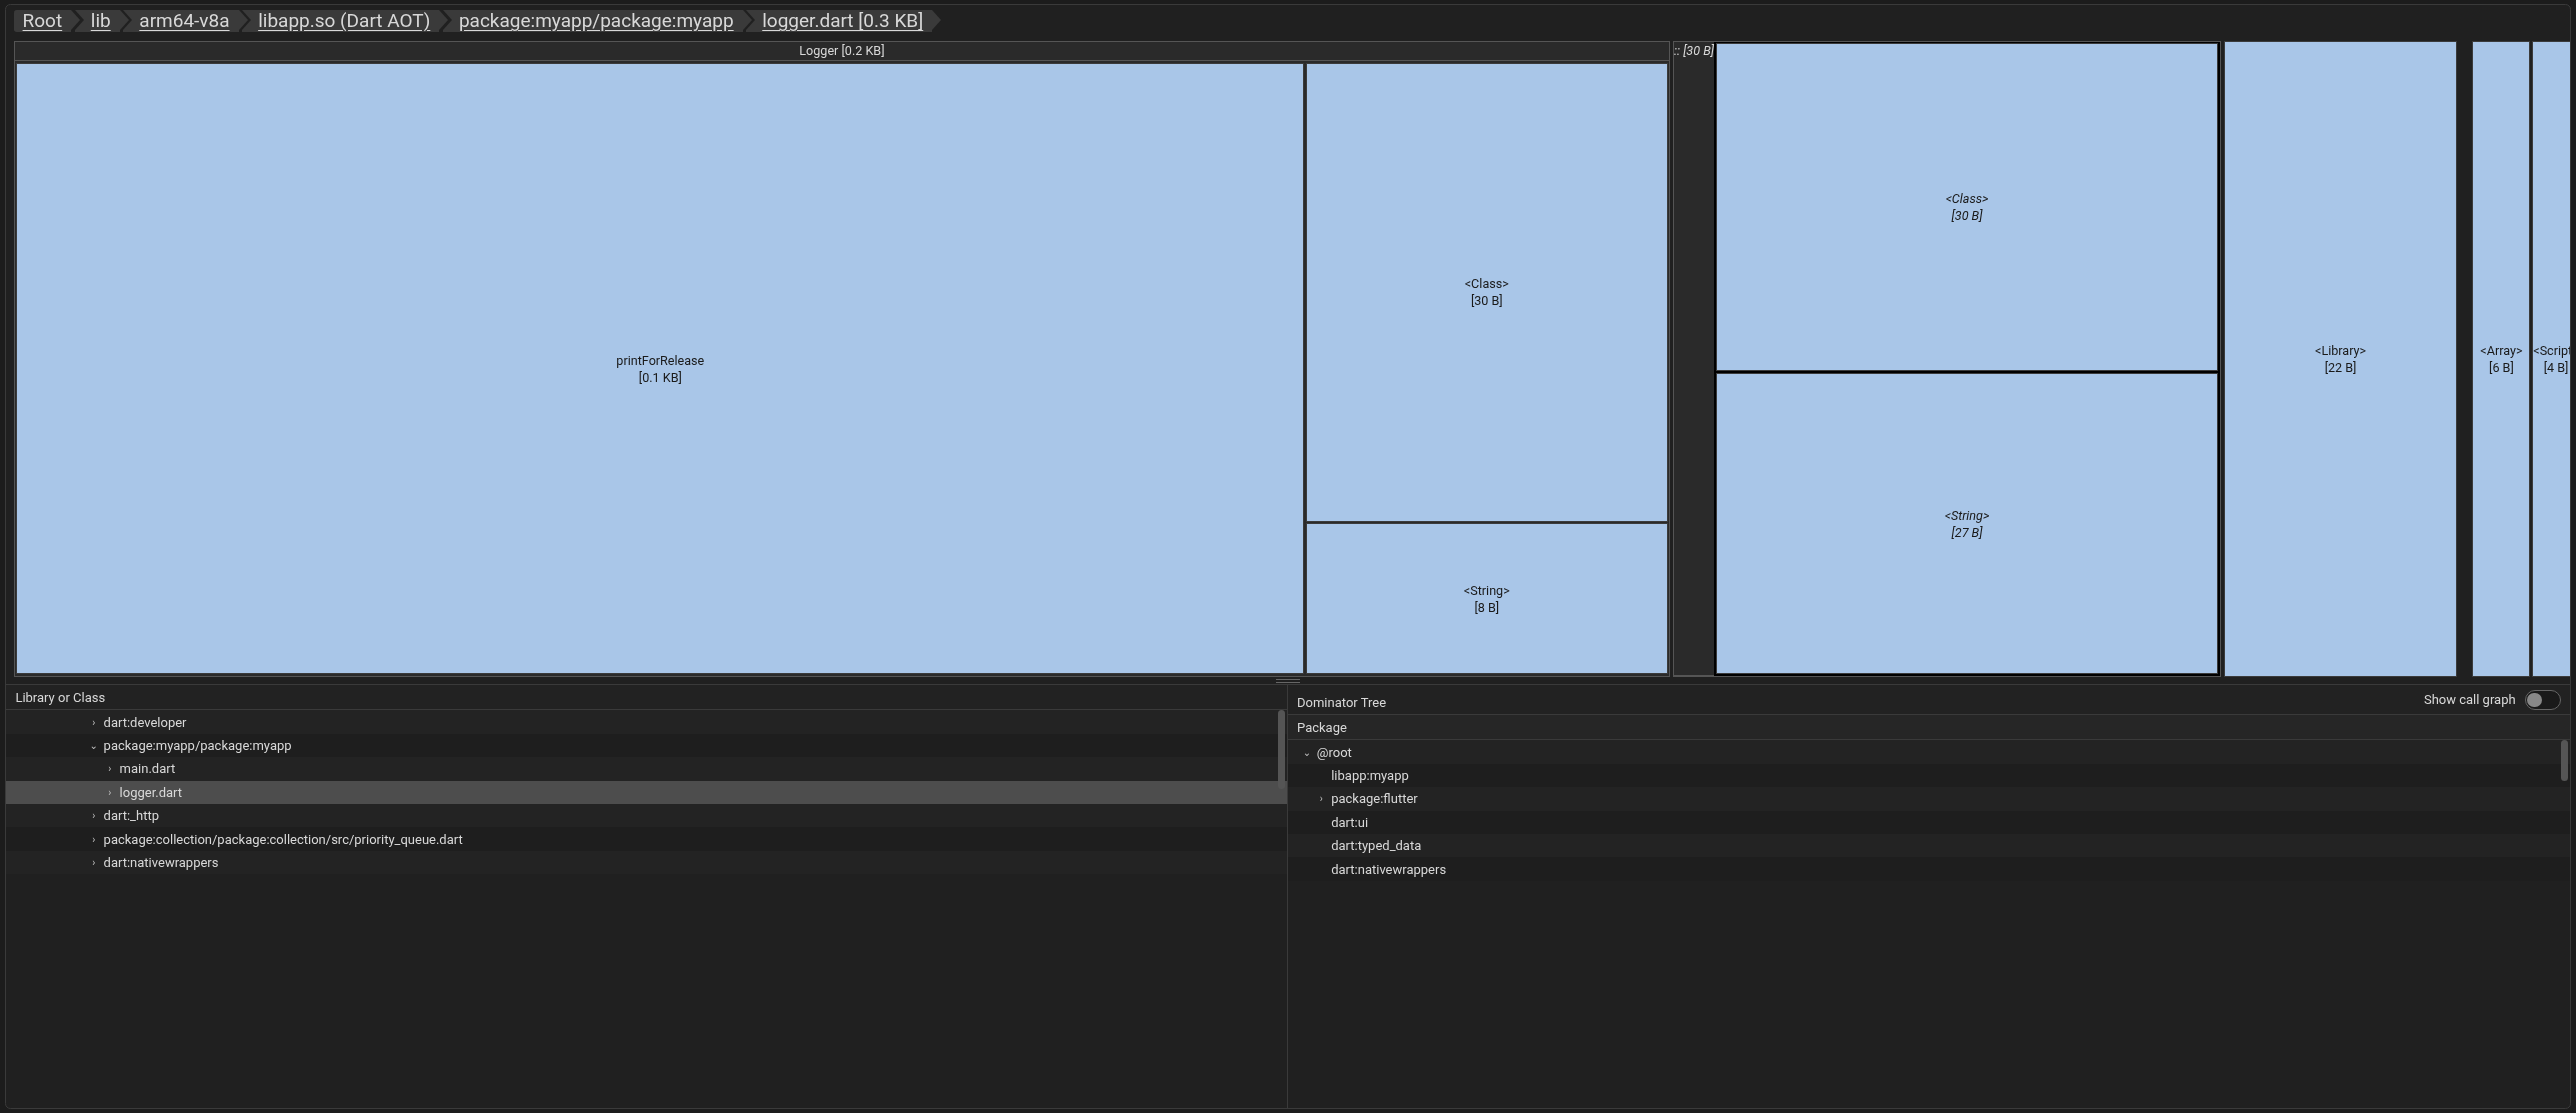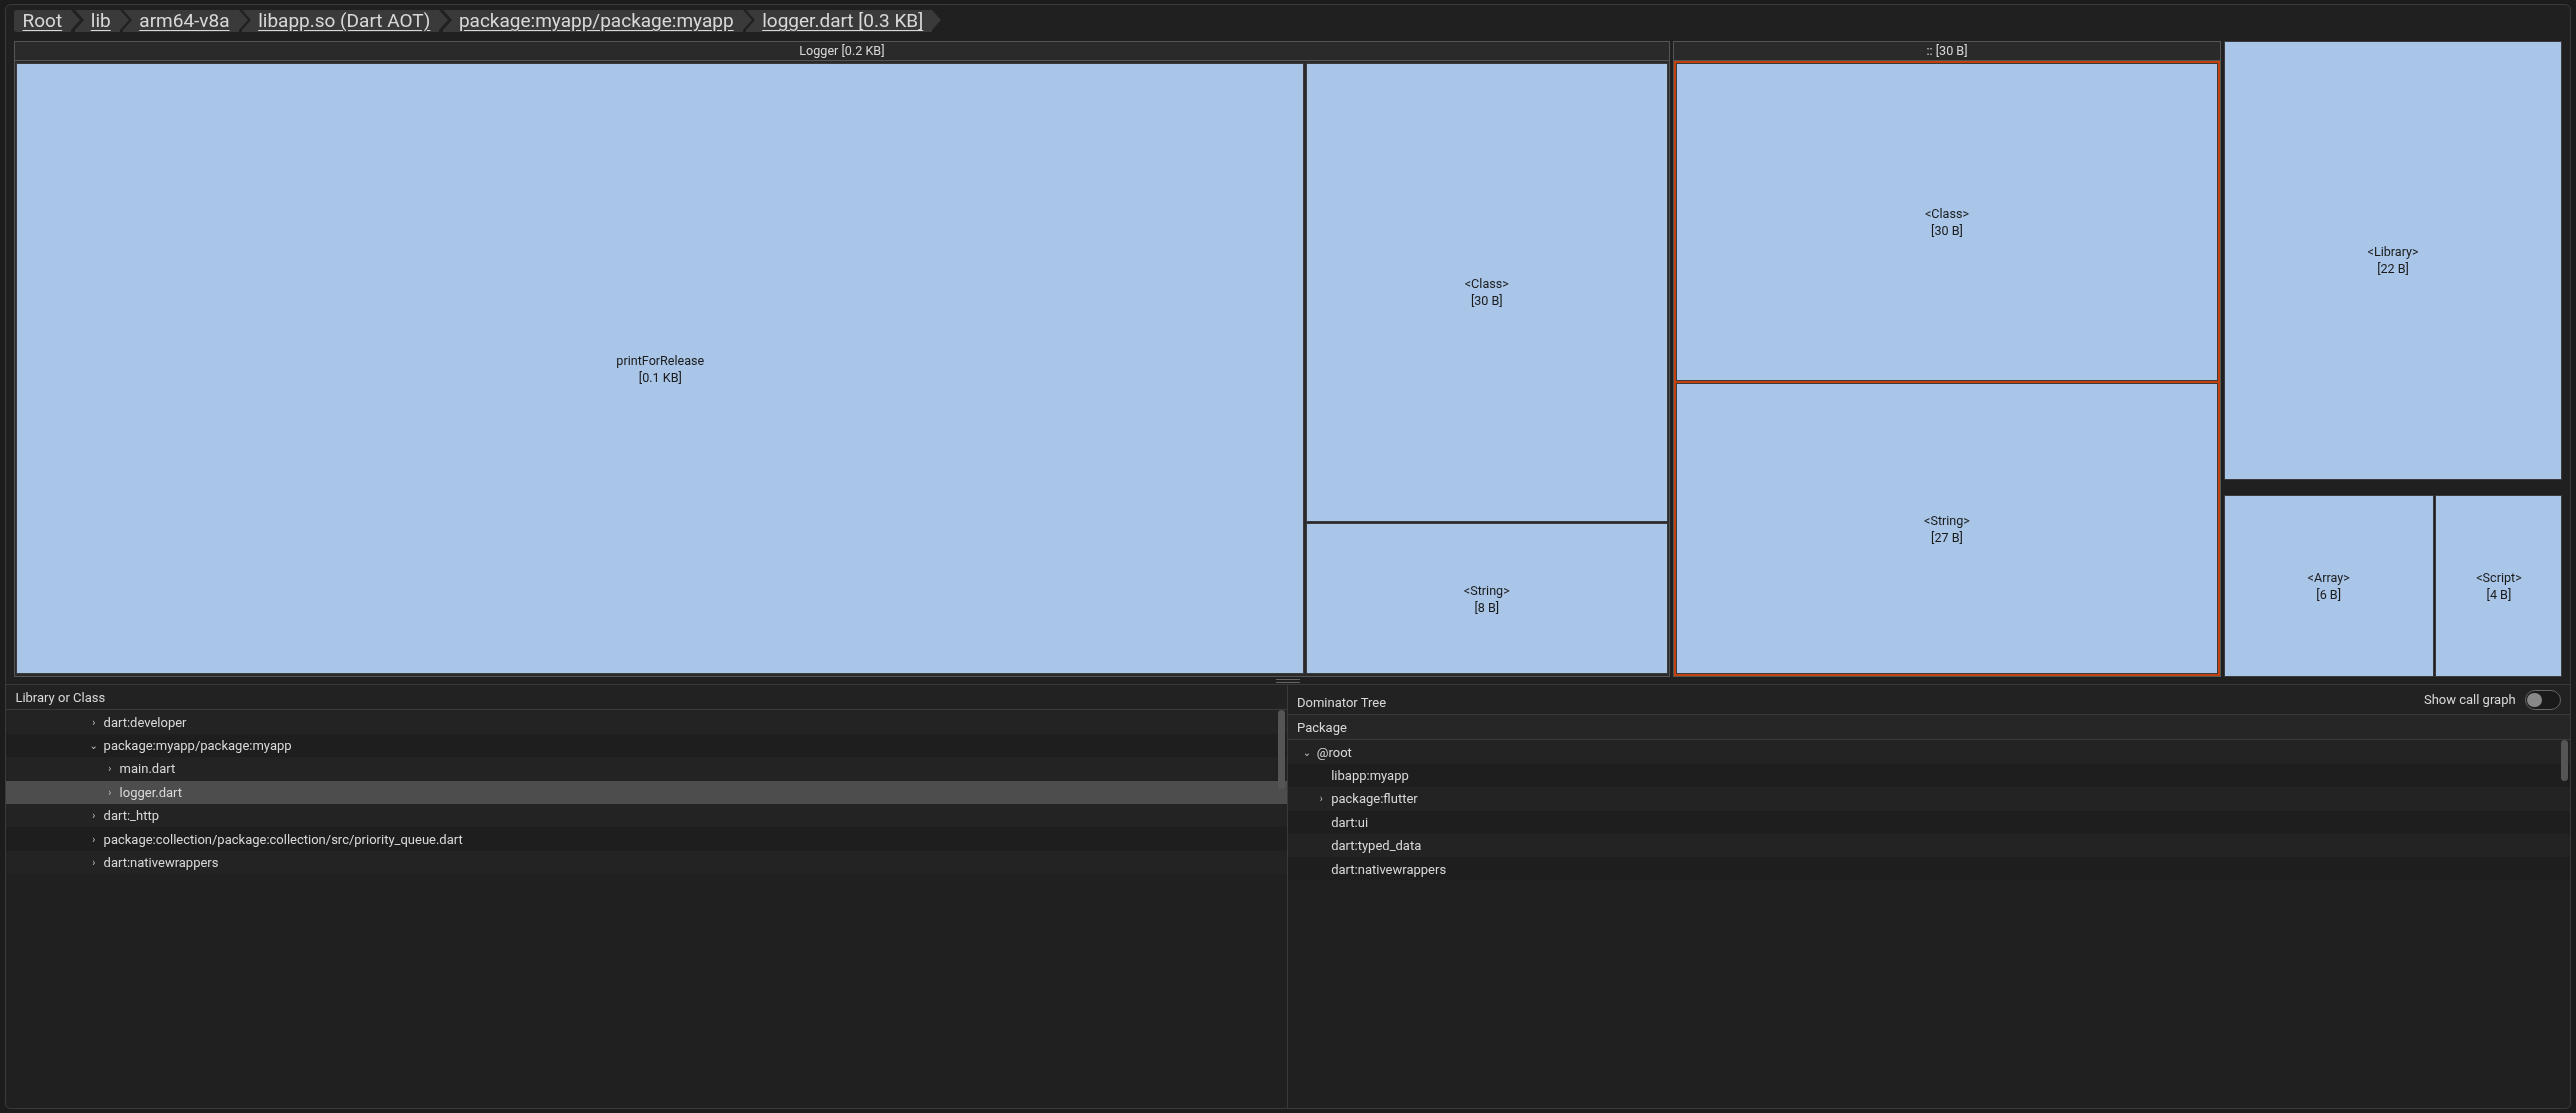--- a/index.html
+++ b/index.html
@@ -118,32 +118,33 @@
     line-height: 1.35;
   }
   .tm-left .tm-body .big   { flex: 0 0 78%; }
   .tm-left .tm-body .col-r { flex: 1; display:flex; flex-direction:column; gap:1.8px; }
   .tm-left .tm-body .col-r .top { flex: 0 0 75%; }
   .tm-left .tm-body .col-r .bot { flex: 1; }
 
   .tm-mid {
     flex: 0 0 21.5%;
     display:flex;
-    flex-direction:column;
+    flex-direction:row;
     border:0.9px solid #555;
-    background:#c2410c;
+    background:#000000;
+    font-style:italic;
   }
   .tm-mid .tm-body { flex:1; display:flex; flex-direction:column; gap:1.8px; padding:1.8px;}
   .tm-mid .tm-body .c1 { flex:0 0 52%; }
   .tm-mid .tm-body .c2 { flex:1; }
 
   .tm-right {
     flex: 1;
     display:flex;
-    flex-direction:column;
+    flex-direction:row;
     gap:15px;
   }
   .tm-right .rtop { flex:0 0 69%; }
   .tm-right .rbot { flex:1; display:flex; gap:1.8px; }
   .tm-right .rbot .ra { flex:0 0 62%; }
   .tm-right .rbot .rb { flex:1; }
 
   
   .splitter {
     height: 7.2px;

